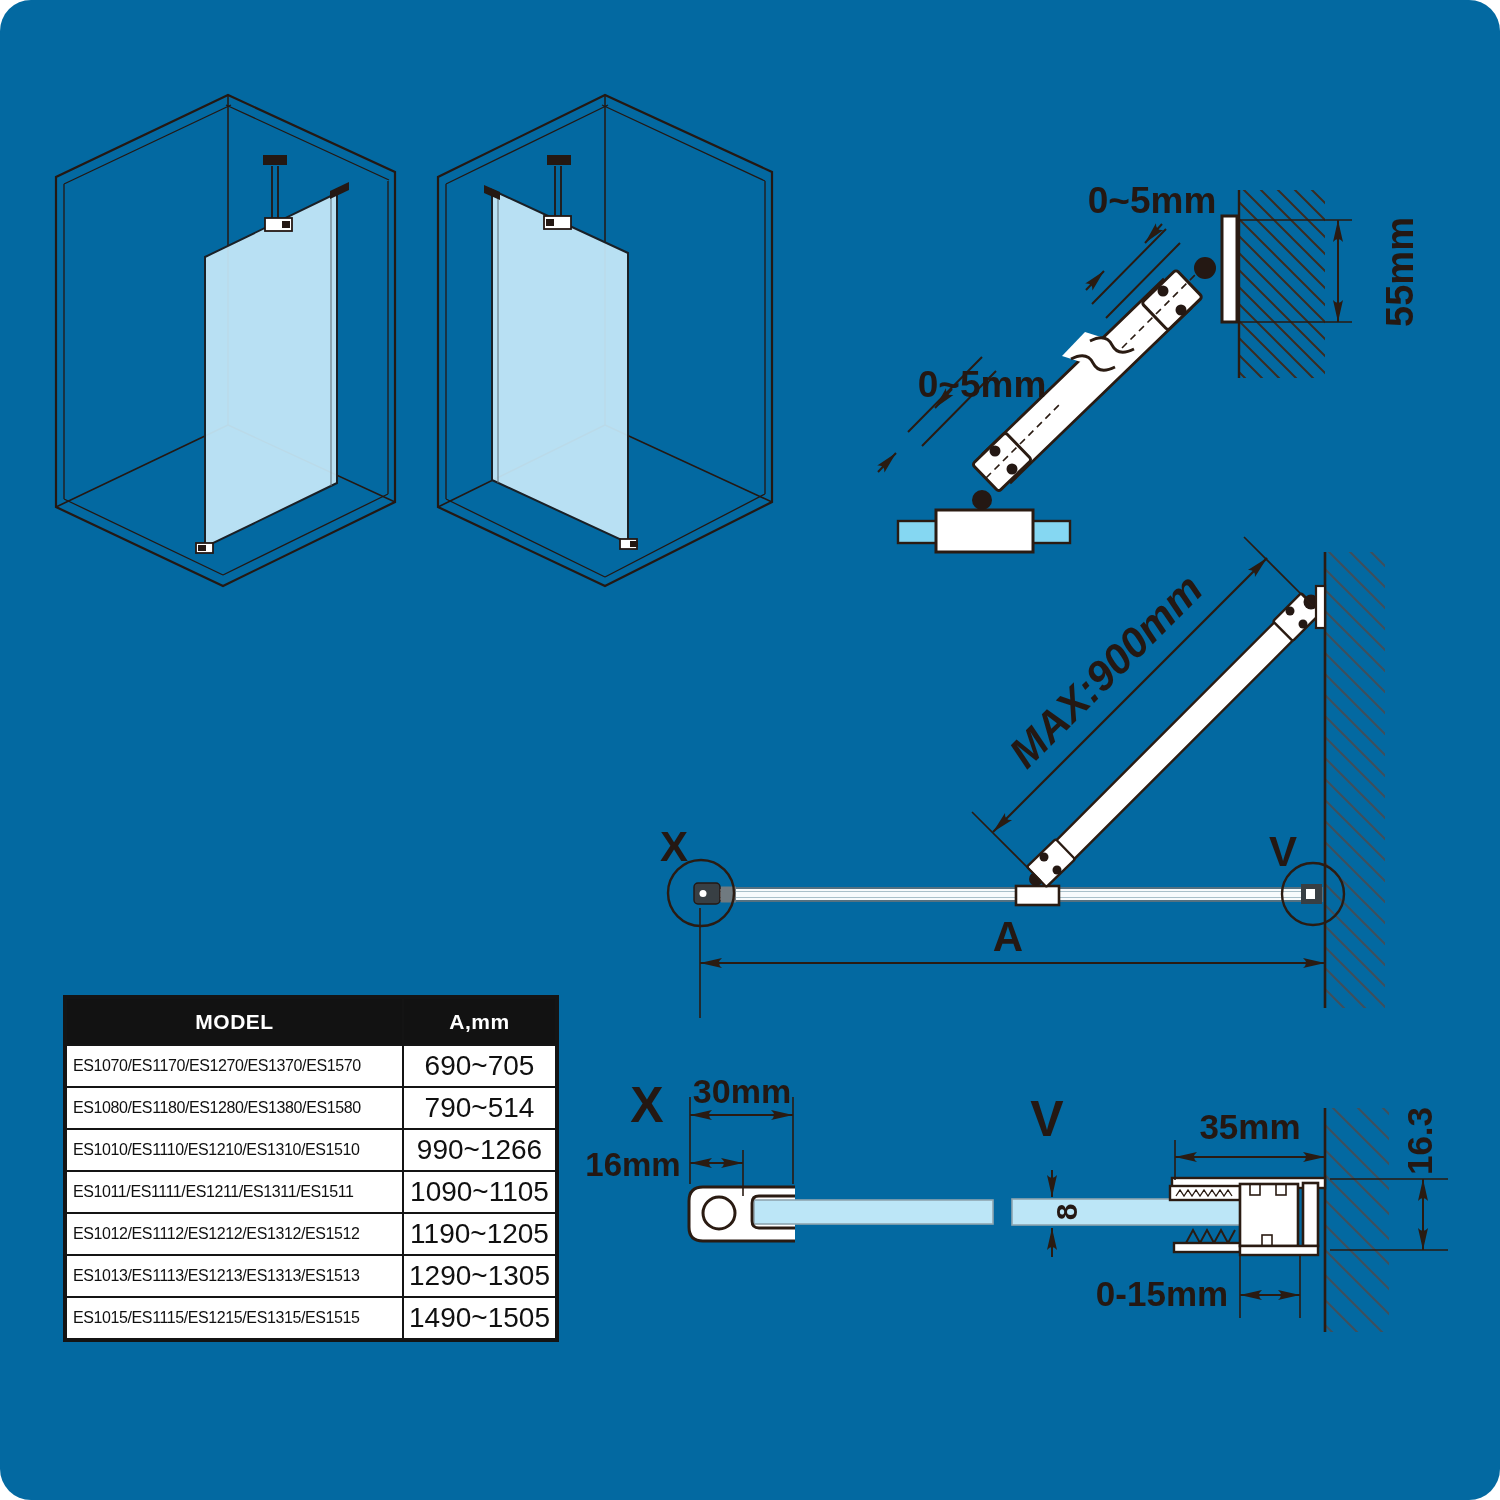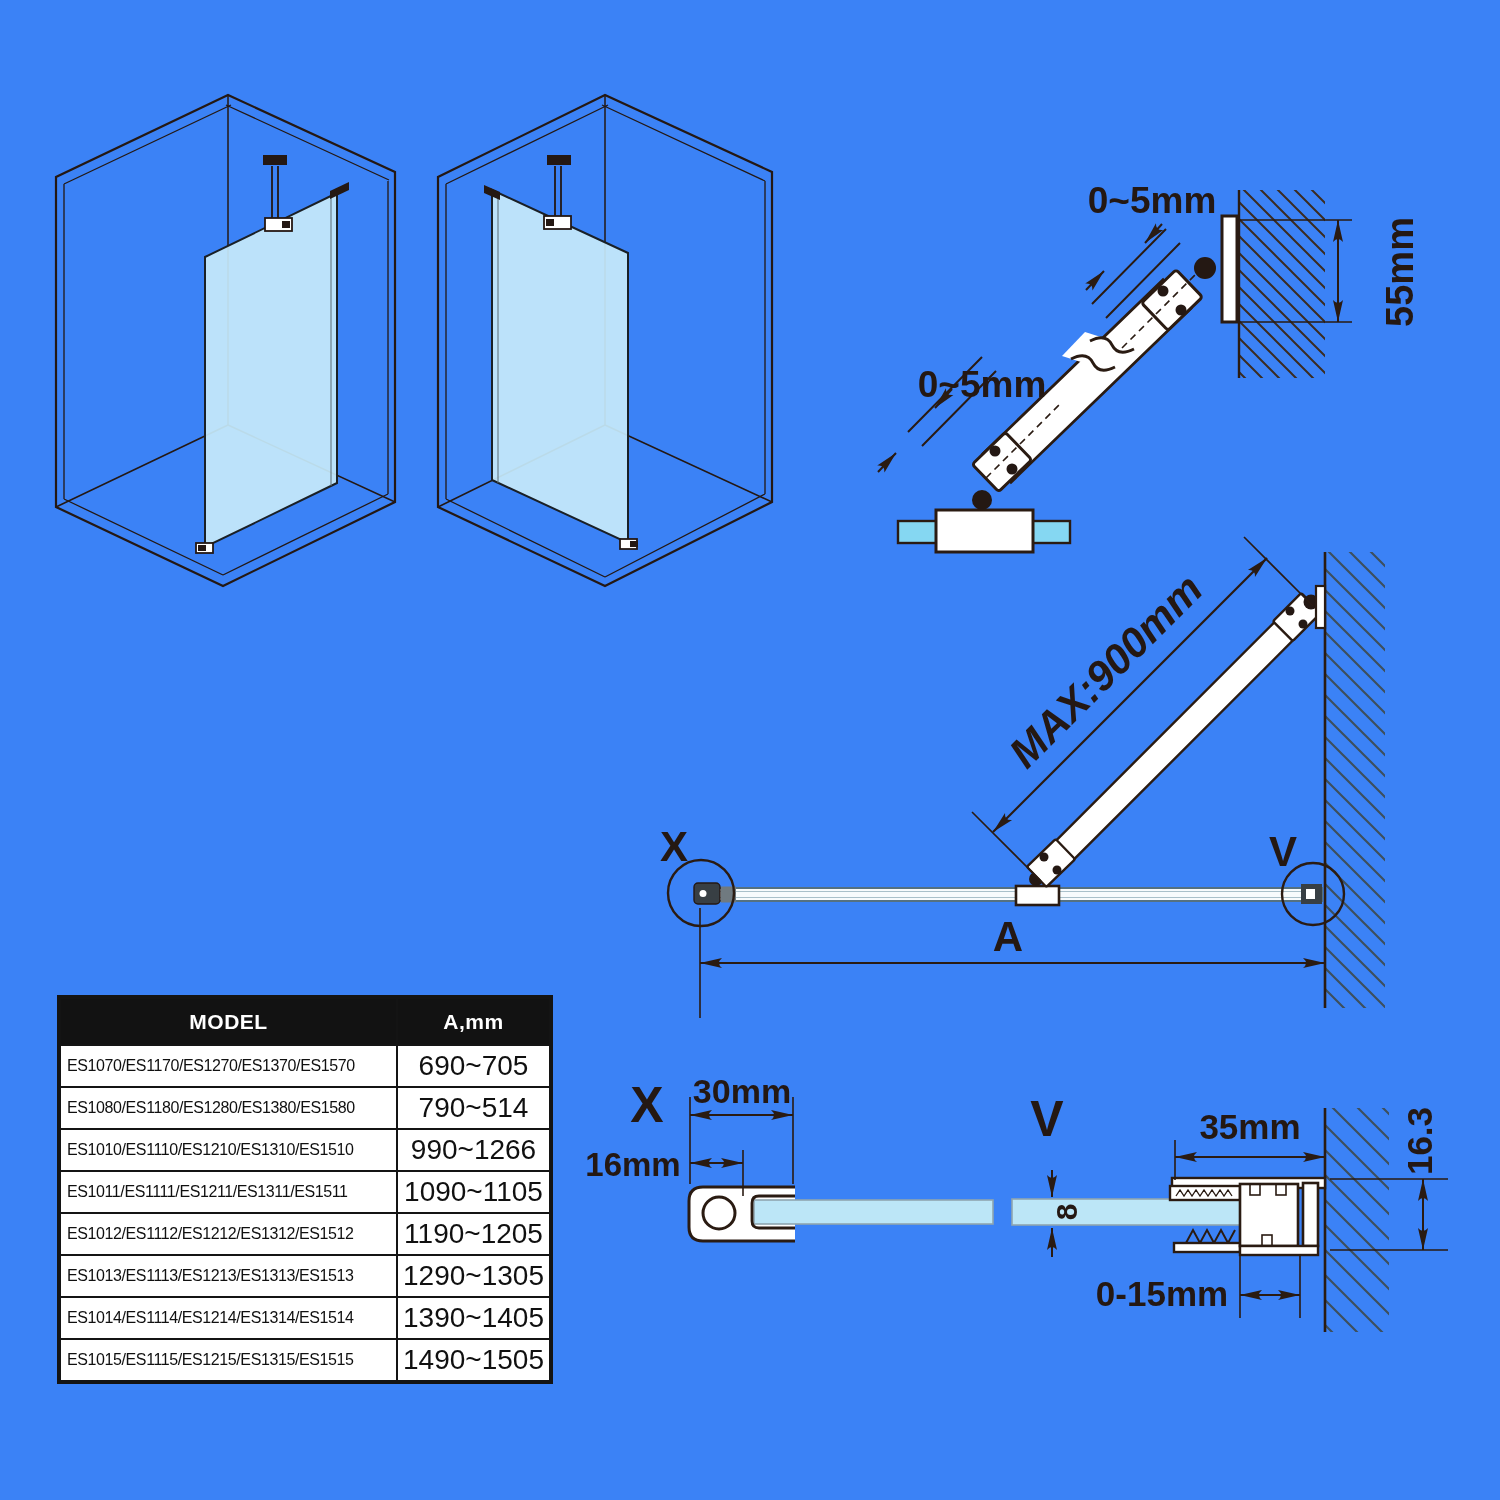--- a/index.html
+++ b/index.html
@@ -1,21 +1,21 @@
 <!DOCTYPE html>
 <html><head>
 <meta charset="utf-8">
 <style>
   html,body{margin:0;padding:0;background:#fff;}
-  .stage{position:relative;width:1500px;height:1500px;background:#3b82f6;overflow:hidden;
-         font-family:"Liberation Sans",sans-serif;}
+  .stage{position:relative;width:1500px;height:1500px;background:#0369a1;overflow:hidden;
+         font-family:"Liberation Sans",sans-serif;border-radius:31px;}
   svg.art{position:absolute;left:0;top:0;width:1500px;height:1500px;}
   .lbl{font-family:"Liberation Sans",sans-serif;font-weight:bold;fill:#241813;}
   .lbl-italic{font-style:italic;}
-  table.spec{position:absolute;left:57px;top:995px;width:492px;border-collapse:collapse;
+  table.spec{position:absolute;left:63px;top:995px;width:492px;border-collapse:collapse;
              table-layout:fixed;border:4px solid #141414;background:#fff;}
   table.spec th{background:#121212;color:#fff;font-size:21px;font-weight:bold;
                 height:43px;border:2px solid #141414;letter-spacing:0.5px;}
   table.spec td{border:2px solid #141414;height:38px;color:#101010;background:#fff;}
   td.model{font-size:16px;letter-spacing:-0.4px;padding-left:6px;text-align:left;white-space:nowrap;}
   td.amm{font-size:28px;text-align:center;}
   col.c1{width:338px;} col.c2{width:154px;}
 </style>
 </head>
 <body>
@@ -271,23 +271,19 @@
         </tr>
     <tr>
       <td class="model">ES1012/ES1112/ES1212/ES1312/ES1512</td>
       <td class="amm">1190~1205</td>
         </tr>
     <tr>
       <td class="model">ES1013/ES1113/ES1213/ES1313/ES1513</td>
       <td class="amm">1290~1305</td>
         </tr>
     <tr>
-      <td class="model">ES1014/ES1114/ES1214/ES1314/ES1514</td>
-      <td class="amm">1390~1405</td>
-        </tr>
-    <tr>
       <td class="model">ES1015/ES1115/ES1215/ES1315/ES1515</td>
       <td class="amm">1490~1505</td>
         </tr>
   </tbody>
 </table>
 
 </div>
 
 </body></html>

